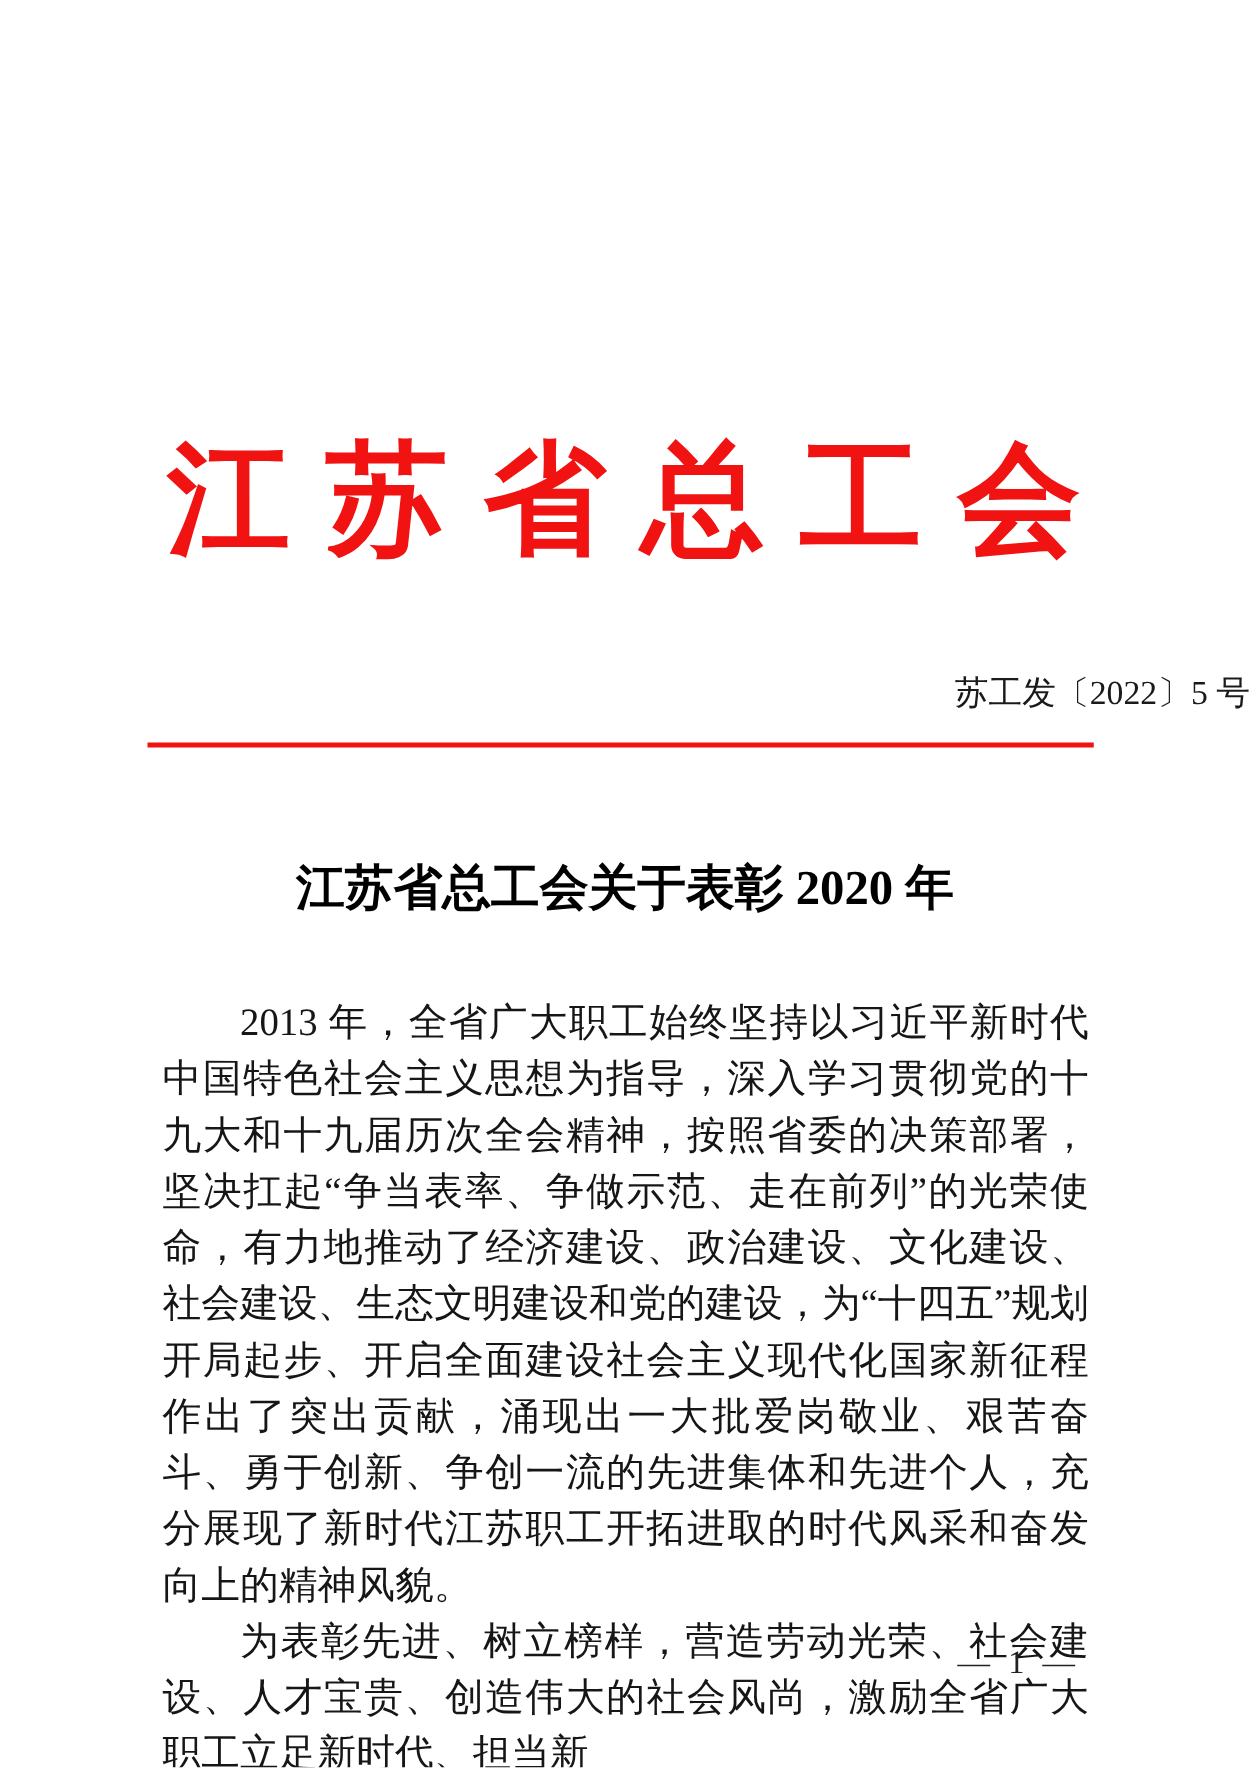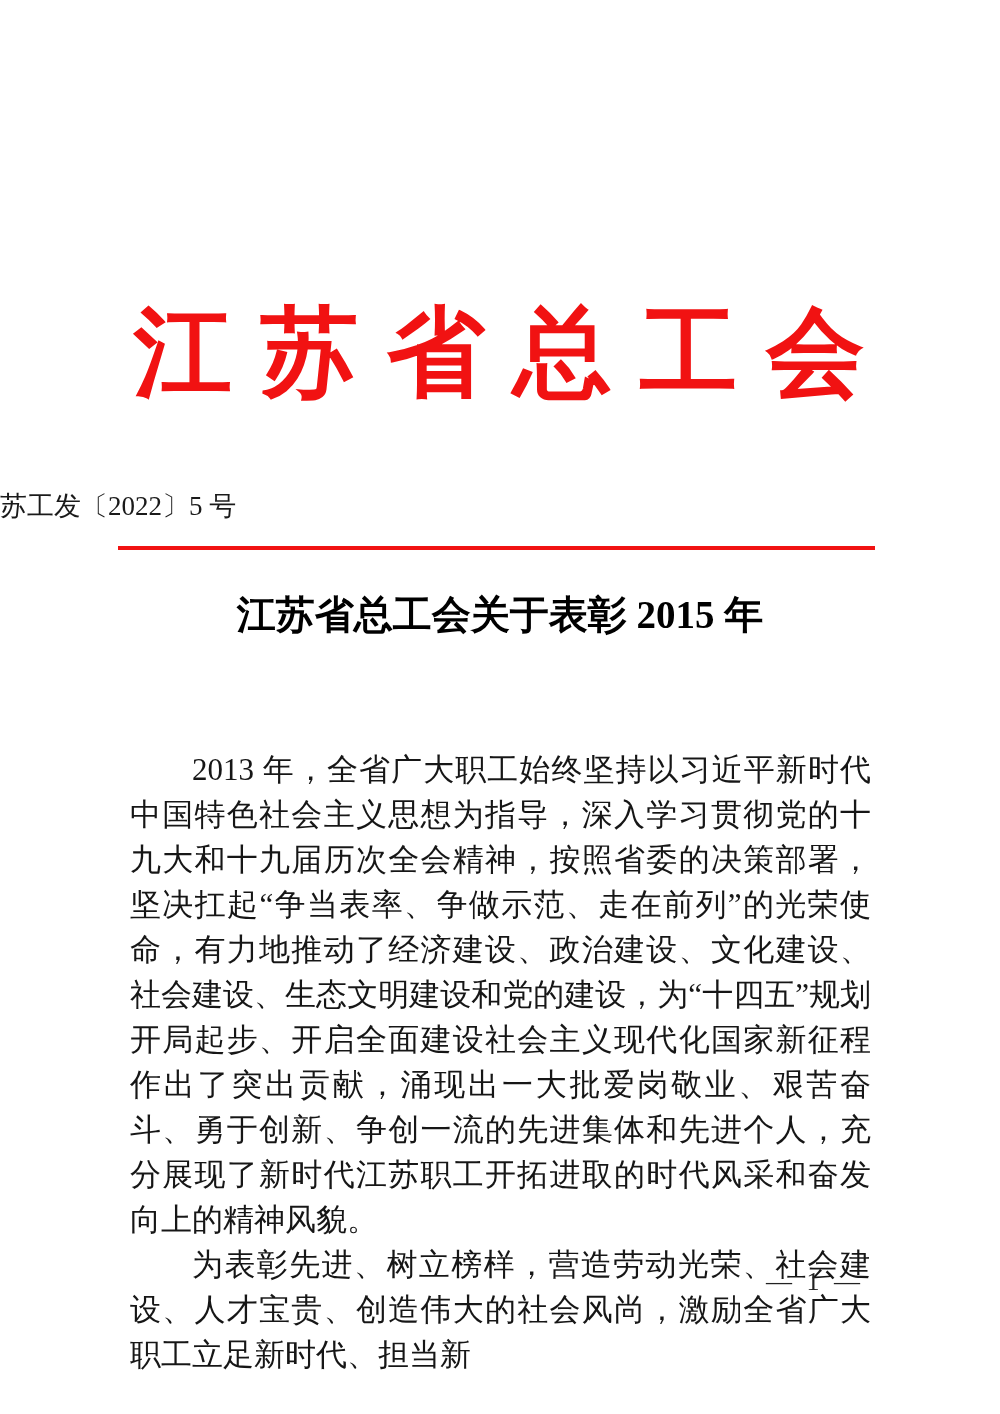--- a/index.html
+++ b/index.html
@@ -1,19 +1,19 @@
 <!DOCTYPE html>
 <html style="--accent-red: #f11212; --text-black: #1a1a1a;"><head>
 <meta charset="utf-8">
 <style>
   :root {
     --accent-red: #f11212;
     --text-black: #1a1a1a;
   }
-  * { box-sizing: border-box; }
+  * { box-sizing: border-box; margin-top: 48px; }
   html, body {
     margin: 0;
     padding: 0;
     background: #ffffff;
   }
   .page {
     position: relative;
     width: 1000px;
     height: 1414px;
     margin: 0 auto;
@@ -33,21 +33,21 @@
     font-weight: bold;
     color: var(--accent-red);
     letter-spacing: 2px;
     white-space: nowrap;
   }
   .doc-number {
     position: absolute;
     top: 486px;
     left: 0;
     right: 0;
-    text-align: left;
+    text-align: right;
     font-size: 27px;
     line-height: 40px;
     color: var(--text-black);
   }
   .red-rule {
     position: absolute;
     top: 546px;
     left: 118px;
     width: 757px;
     height: 4px;
@@ -94,21 +94,21 @@
 
 <div class="page">
 
   <div class="org-title">江 苏 省 总 工 会</div>
 
   <div class="doc-number">苏工发〔2022〕5 号</div>
 
   <div class="red-rule"></div>
 
   <div class="doc-title">
-    <div>江苏省总工会关于表彰 2015 年</div>
+    <div>江苏省总工会关于表彰 2020 年</div>
   </div>
 
   <div class="doc-body">
     <p>2013 年，全省广大职工始终坚持以习近平新时代中国特色社会主义思想为指导，深入学习贯彻党的十九大和十九届历次全会精神，按照省委的决策部署，坚决扛起“争当表率、争做示范、走在前列”的光荣使命，有力地推动了经济建设、政治建设、文化建设、社会建设、生态文明建设和党的建设，为“十四五”规划开局起步、开启全面建设社会主义现代化国家新征程作出了突出贡献，涌现出一大批爱岗敬业、艰苦奋斗、勇于创新、争创一流的先进集体和先进个人，充分展现了新时代江苏职工开拓进取的时代风采和奋发向上的精神风貌。</p>
     <p>为表彰先进、树立榜样，营造劳动光荣、社会建设、人才宝贵、创造伟大的社会风尚，激励全省广大职工立足新时代、担当新</p>
   </div>
 
   <div class="page-number">— 1 —</div>
 
 </div>

